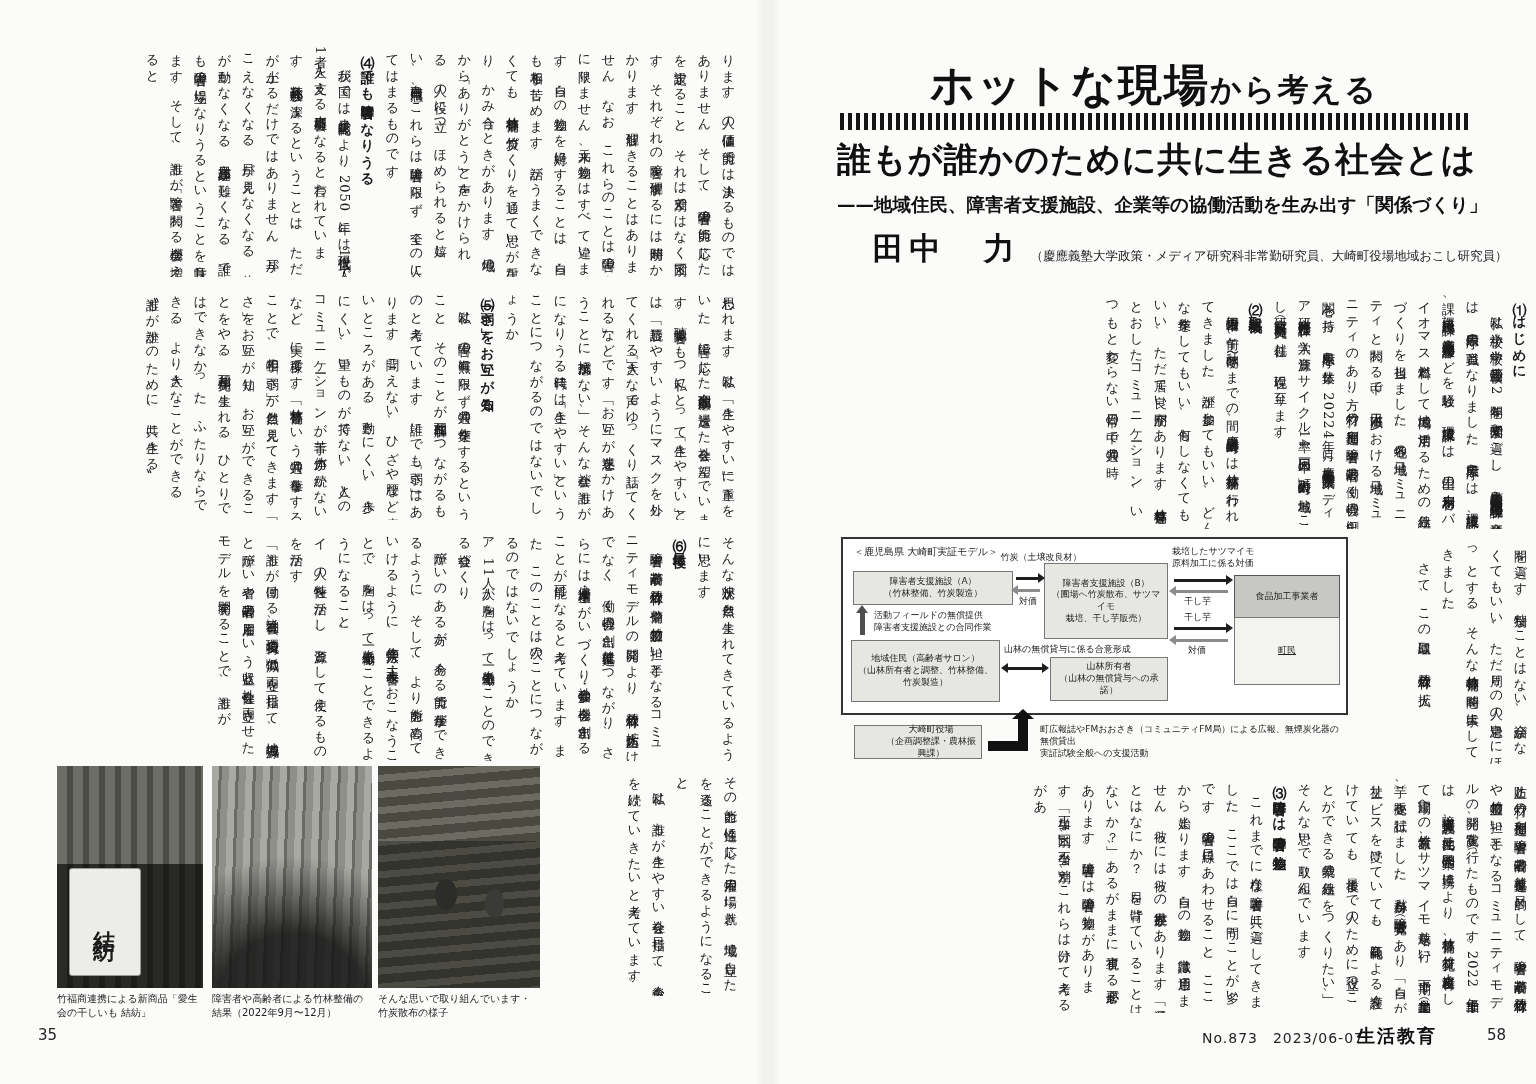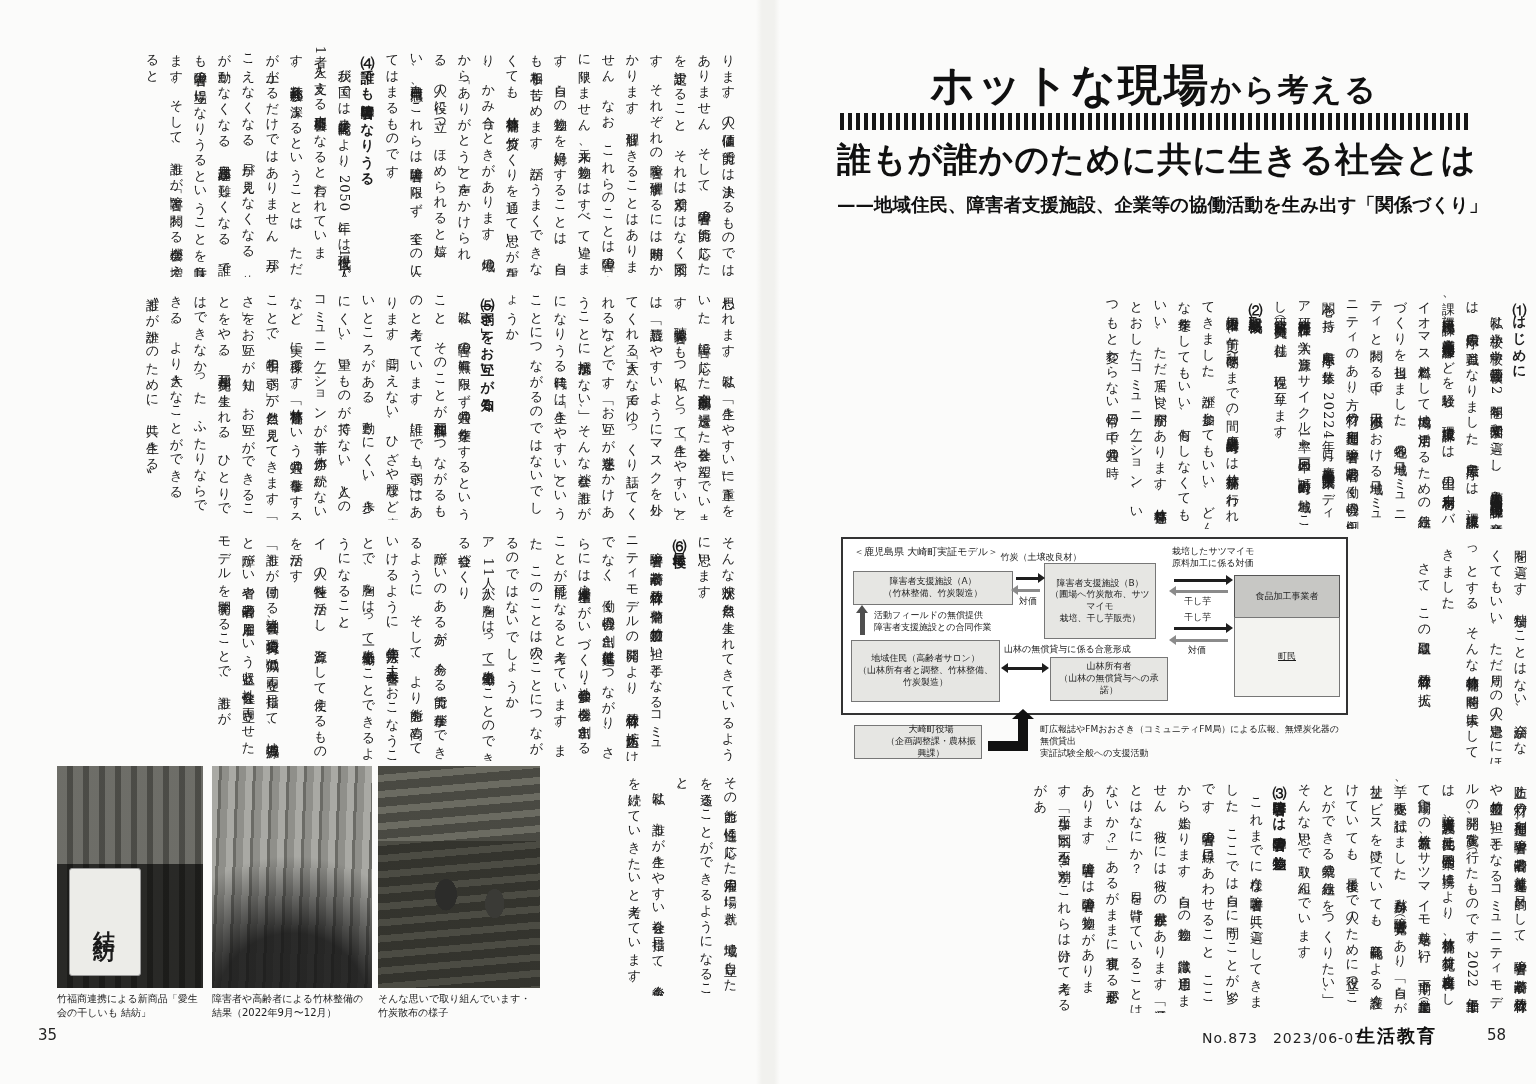--- a/index.html
+++ b/index.html
@@ -99,20 +99,24 @@
 <body>
 
 <div id="spread">
 
   <div class="kicker">
     <span class="big">ホットな現場</span><span class="small">から考える</span>
   </div>
   <div class="stripes"></div>
   <div class="main-title">誰もが誰かのために共に生きる社会とは</div>
   <div class="sub-title">——地域住民、障害者支援施設、企業等の協働活動を生み出す「関係づくり」</div>
+  <div class="author-row">
+    <span class="author-name">田中　力</span>
+    <span class="author-affil">（慶應義塾大学政策・メディア研究科非常勤研究員、大崎町役場地域おこし研究員）</span>
+  </div>
 
   <div class="vband" style="left:836px;top:292px;width:696px;height:237px;">
       <p class="h">⑴はじめに</p>
       <p class="p">私は小学校、中学校、高等学校の12年間を和光学園で過ごし、広島大学工学部第四類地球環境工学課程の卒業後は、広島県庁の職員となりました。広島県庁では、環境政策課、循環型社会課、環境県民総務課、産業廃棄物対策課などを経験し、環境政策課では、里山の未利用材をバイオマス燃料として地域内で活用するための仕組みづくりを担当しました。各地の地域コミュニティと関わる中で、人口減少下における地域コミュニティのあり方、竹材の利用促進、障害者や高齢者の働く機会の創出に関心を持ち、広島県庁を休業し、2022年4月に慶應義塾大学大学院政策・メディア研究科修士課程に入学、「資源リサイクル率14回日本一の町」大崎町の地域おこし研究員（政策研究員）に就任し、現在に至ります。</p>
       <p class="h">⑵取組概要</p>
       <p class="p">毎週木曜日の午前、秋〜冬明けまでの間、鹿児島県大崎町では竹林整備が行われてきました。誰が参加してもいい、どんな作業をしてもいい、何もしなくてもいい、ただ居て良い空間があります。竹林整備をとおしたコミュニケーション、いつもと変わらない日常の中で共通の時</p>
     </div>
   <div class="vband" style="left:1368px;top:540px;width:164px;height:224px;">
       <p class="c">間を過ごす、特別なことはない、会話がなくてもいい、ただ周りの人の息遣いにほっとする、そんな竹林整備の時間を大事にしてきました。</p>
       <p class="p">さて、この取組は、放置竹林の拡大</p>
@@ -122,25 +126,25 @@
       <p class="h">⑶障害者には障害者の物差し</p>
       <p class="p">これまでに様々な障害者と共に過ごしてきました。ここでは自らに問うことが多いです。障害者の目線にあわせること、ここから始まります。自らの物差し、常識は通用しません。彼らには彼らの世界観があります。「普通とはなにか？　目を背けていることはないか？」、あるがままに直視する必要があります。障害者には障害者の物差しがあります。「正当な区別」、「不当な差別」、これらは分けて考える必要があ</p>
     </div>
 
   <div id="diagram">
     <div class="outer-box"></div>
     <div class="dia-title">＜鹿児島県 大崎町実証モデル＞</div>
 
     <div class="dbox" style="left:17px;top:36px;width:160px;height:34px;">障害者支援施設（A）
 （竹林整備、竹炭製造）</div>
-    <div class="dbox" style="left:208px;top:28px;width:112px;height:76px;">障害者支援施設（B）
+    <div class="dbox" style="left:208px;top:28px;width:124px;height:76px;">障害者支援施設（B）
 （圃場へ竹炭散布、サツマイモ
 栽培、干し芋販売）</div>
     <div class="dbox dark" style="left:398px;top:40px;width:106px;height:44px;">食品加工事業者</div>
-    <div class="dbox light" style="left:398px;top:82px;width:106px;height:80px;text-decoration:underline;">町民</div>
+    <div class="dbox light" style="left:398px;top:82px;width:106px;height:68px;text-decoration:underline;">町民</div>
     <div class="dbox" style="left:15px;top:105px;width:149px;height:62px;">地域住民（高齢者サロン）
 （山林所有者と調整、竹林整備、竹炭製造）</div>
     <div class="dbox" style="left:214px;top:122px;width:118px;height:44px;">山林所有者
 （山林の無償貸与への承諾）</div>
 
     <div class="dlbl" style="left:145px;top:16px;width:120px;text-align:center;">竹炭（土壌改良材）</div>
     <div class="ar r" style="left:180px;top:42px;width:22px;"></div>
     <div class="ar gray l" style="left:182px;top:54px;width:22px;"></div>
     <div class="dlbl" style="left:176px;top:60px;width:32px;text-align:center;">対価</div>
 

